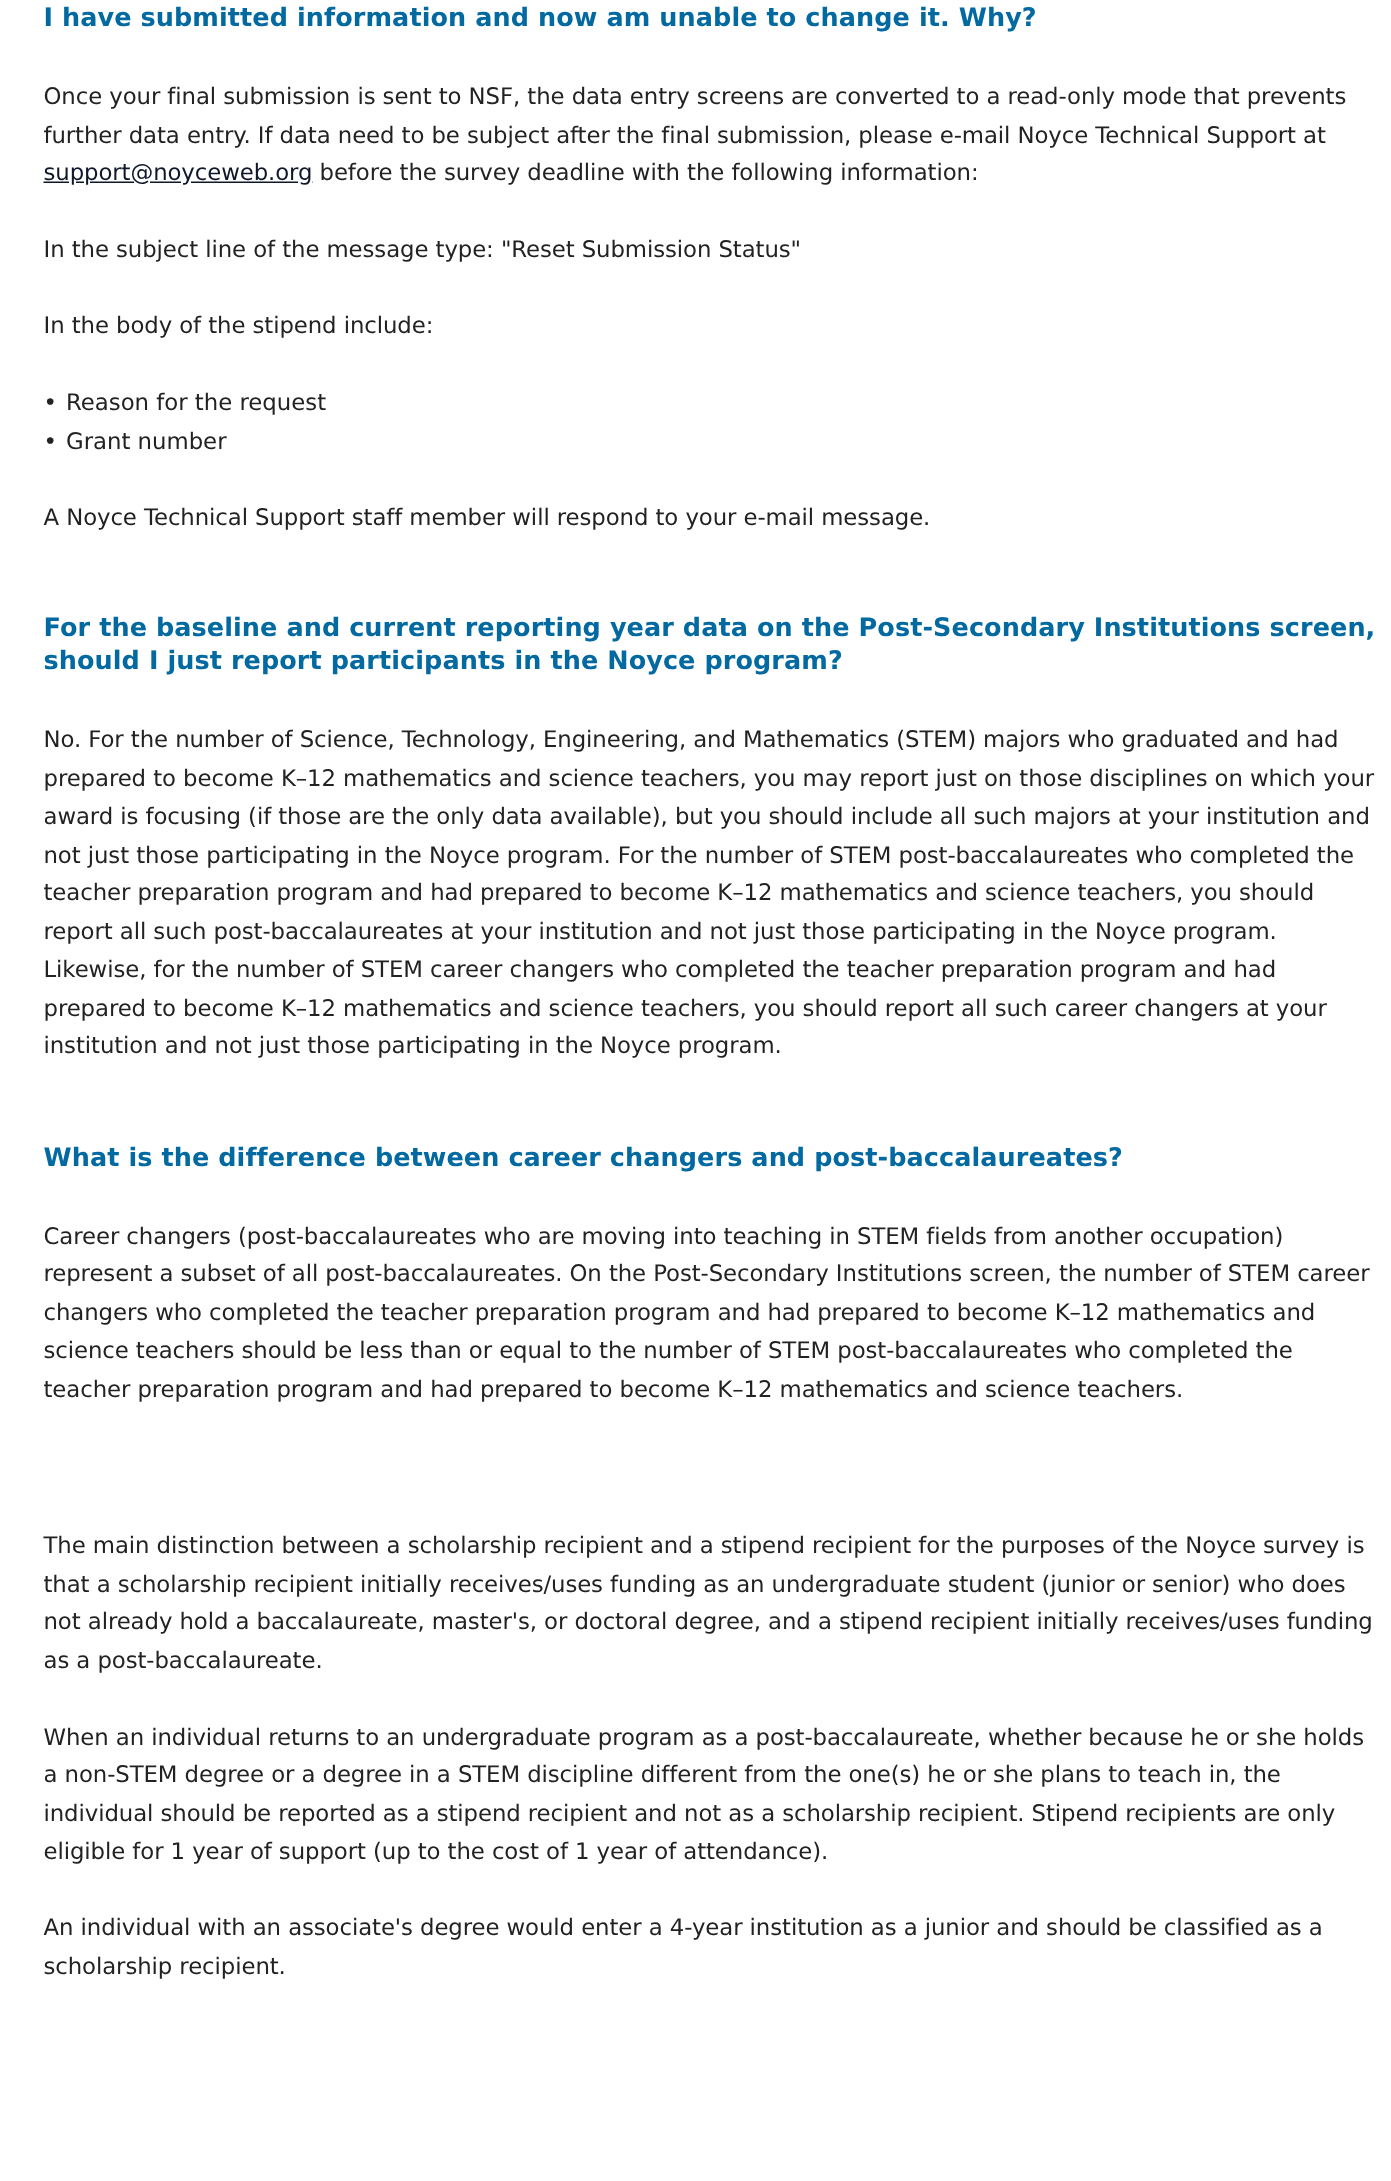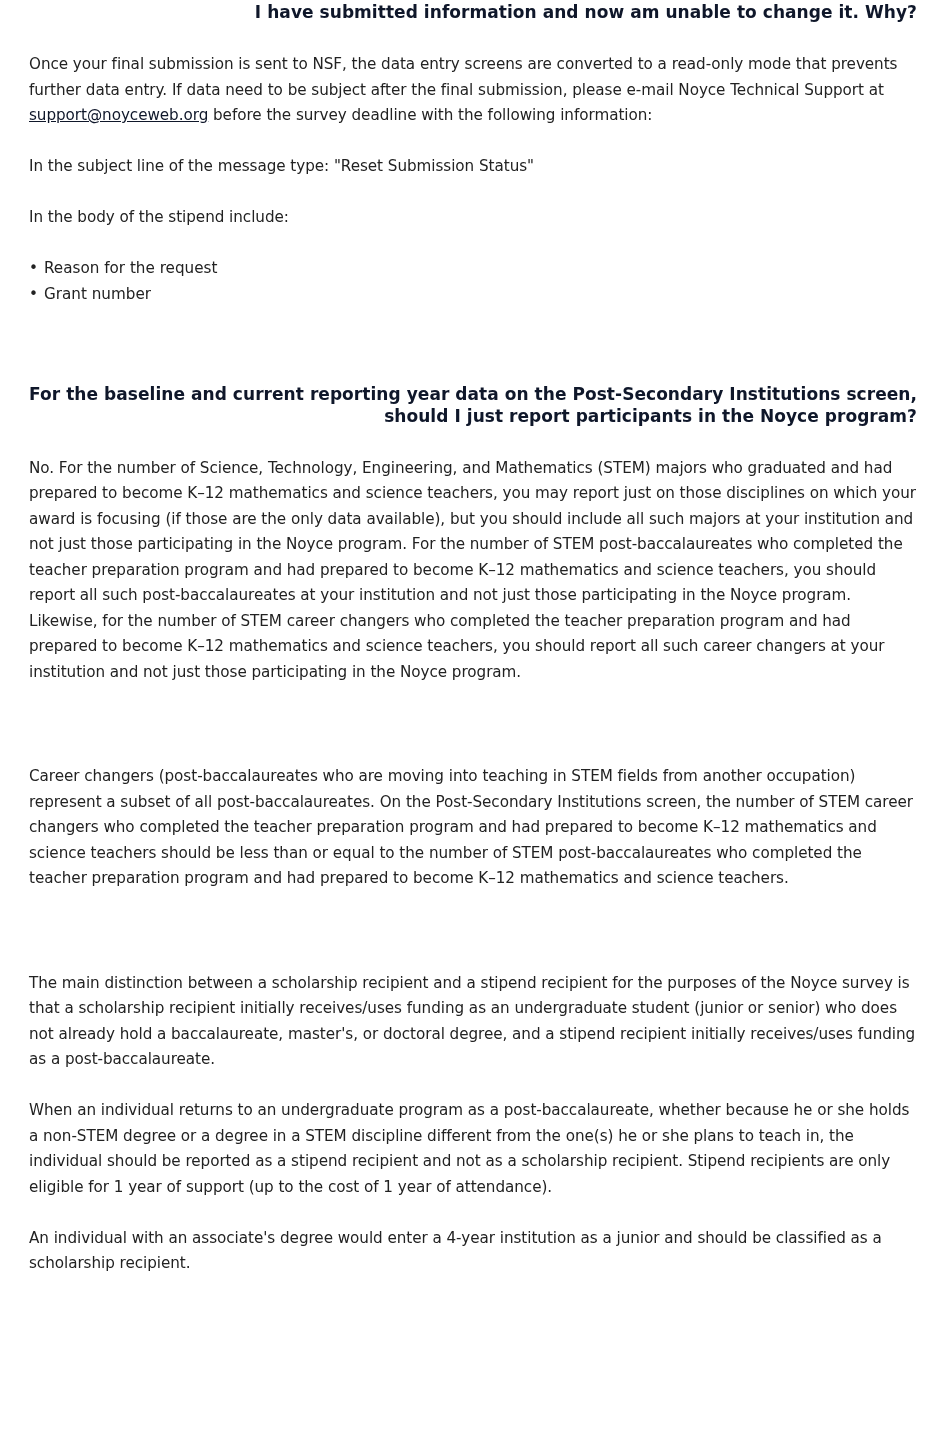--- a/index.html
+++ b/index.html
@@ -16,27 +16,26 @@
     }
     .content {
       padding: 0 10px 0 29px;
     }
     .faq-item {
       margin: 0;
     }
     h2.faq-question {
       font-family: "DejaVu Sans", sans-serif;
       font-weight: bold;
-      color: #0f172a;
+      color: #0369a1;
       font-size: 17px;
       line-height: 22px;
       margin: 0;
       padding: 0;
       letter-spacing: 0.05px;
-      text-align: right;
     }
     .faq-item.first h2.faq-question {
       padding-top: 1px;
     }
     p.answer {
       font-size: 15.2px;
       line-height: 25.5px;
       margin: 0;
       letter-spacing: -0.05px;
     }
@@ -72,33 +71,35 @@
     <div class="p-gap"></div>
     <p class="answer">In the subject line of the message type: "Reset Submission Status"</p>
     <div class="p-gap"></div>
     <p class="answer">In the body of the stipend include:</p>
     <div class="p-gap"></div>
     <ul class="bullets">
       <li>Reason for the request</li>
       <li>Grant number</li>
     </ul>
     <div class="p-gap"></div>
+    <p class="answer">A Noyce Technical Support staff member will respond to your e-mail message.</p>
   </div>
 
   <div class="item-gap"></div>
 
   <div class="faq-item">
     <h2 class="faq-question">For the baseline and current reporting year data on the Post-Secondary Institutions screen, should I just report participants in the Noyce program?</h2>
     <div class="q-gap"></div>
     <p class="answer">No. For the number of Science, Technology, Engineering, and Mathematics (STEM) majors who graduated and had prepared to become K–12 mathematics and science teachers, you may report just on those disciplines on which your award is focusing (if those are the only data available), but you should include all such majors at your institution and not just those participating in the Noyce program. For the number of STEM post-baccalaureates who completed the teacher preparation program and had prepared to become K–12 mathematics and science teachers, you should report all such post-baccalaureates at your institution and not just those participating in the Noyce program. Likewise, for the number of STEM career changers who completed the teacher preparation program and had prepared to become K–12 mathematics and science teachers, you should report all such career changers at your institution and not just those participating in the Noyce program.</p>
   </div>
 
   <div class="item-gap"></div>
 
   <div class="faq-item">
+    <h2 class="faq-question">What is the difference between career changers and post-baccalaureates?</h2>
     <div class="q-gap"></div>
     <p class="answer">Career changers (post-baccalaureates who are moving into teaching in STEM fields from another occupation) represent a subset of all post-baccalaureates. On the Post-Secondary Institutions screen, the number of STEM career changers who completed the teacher preparation program and had prepared to become K–12 mathematics and science teachers should be less than or equal to the number of STEM post-baccalaureates who completed the teacher preparation program and had prepared to become K–12 mathematics and science teachers.</p>
   </div>
 
   <div class="item-gap"></div>
 
   <div class="faq-item">
     <div class="q-gap"></div>
     <p class="answer">The main distinction between a scholarship recipient and a stipend recipient for the purposes of the Noyce survey is that a scholarship recipient initially receives/uses funding as an undergraduate student (junior or senior) who does not already hold a baccalaureate, master's, or doctoral degree, and a stipend recipient initially receives/uses funding as a post-baccalaureate.</p>
     <div class="p-gap"></div>

